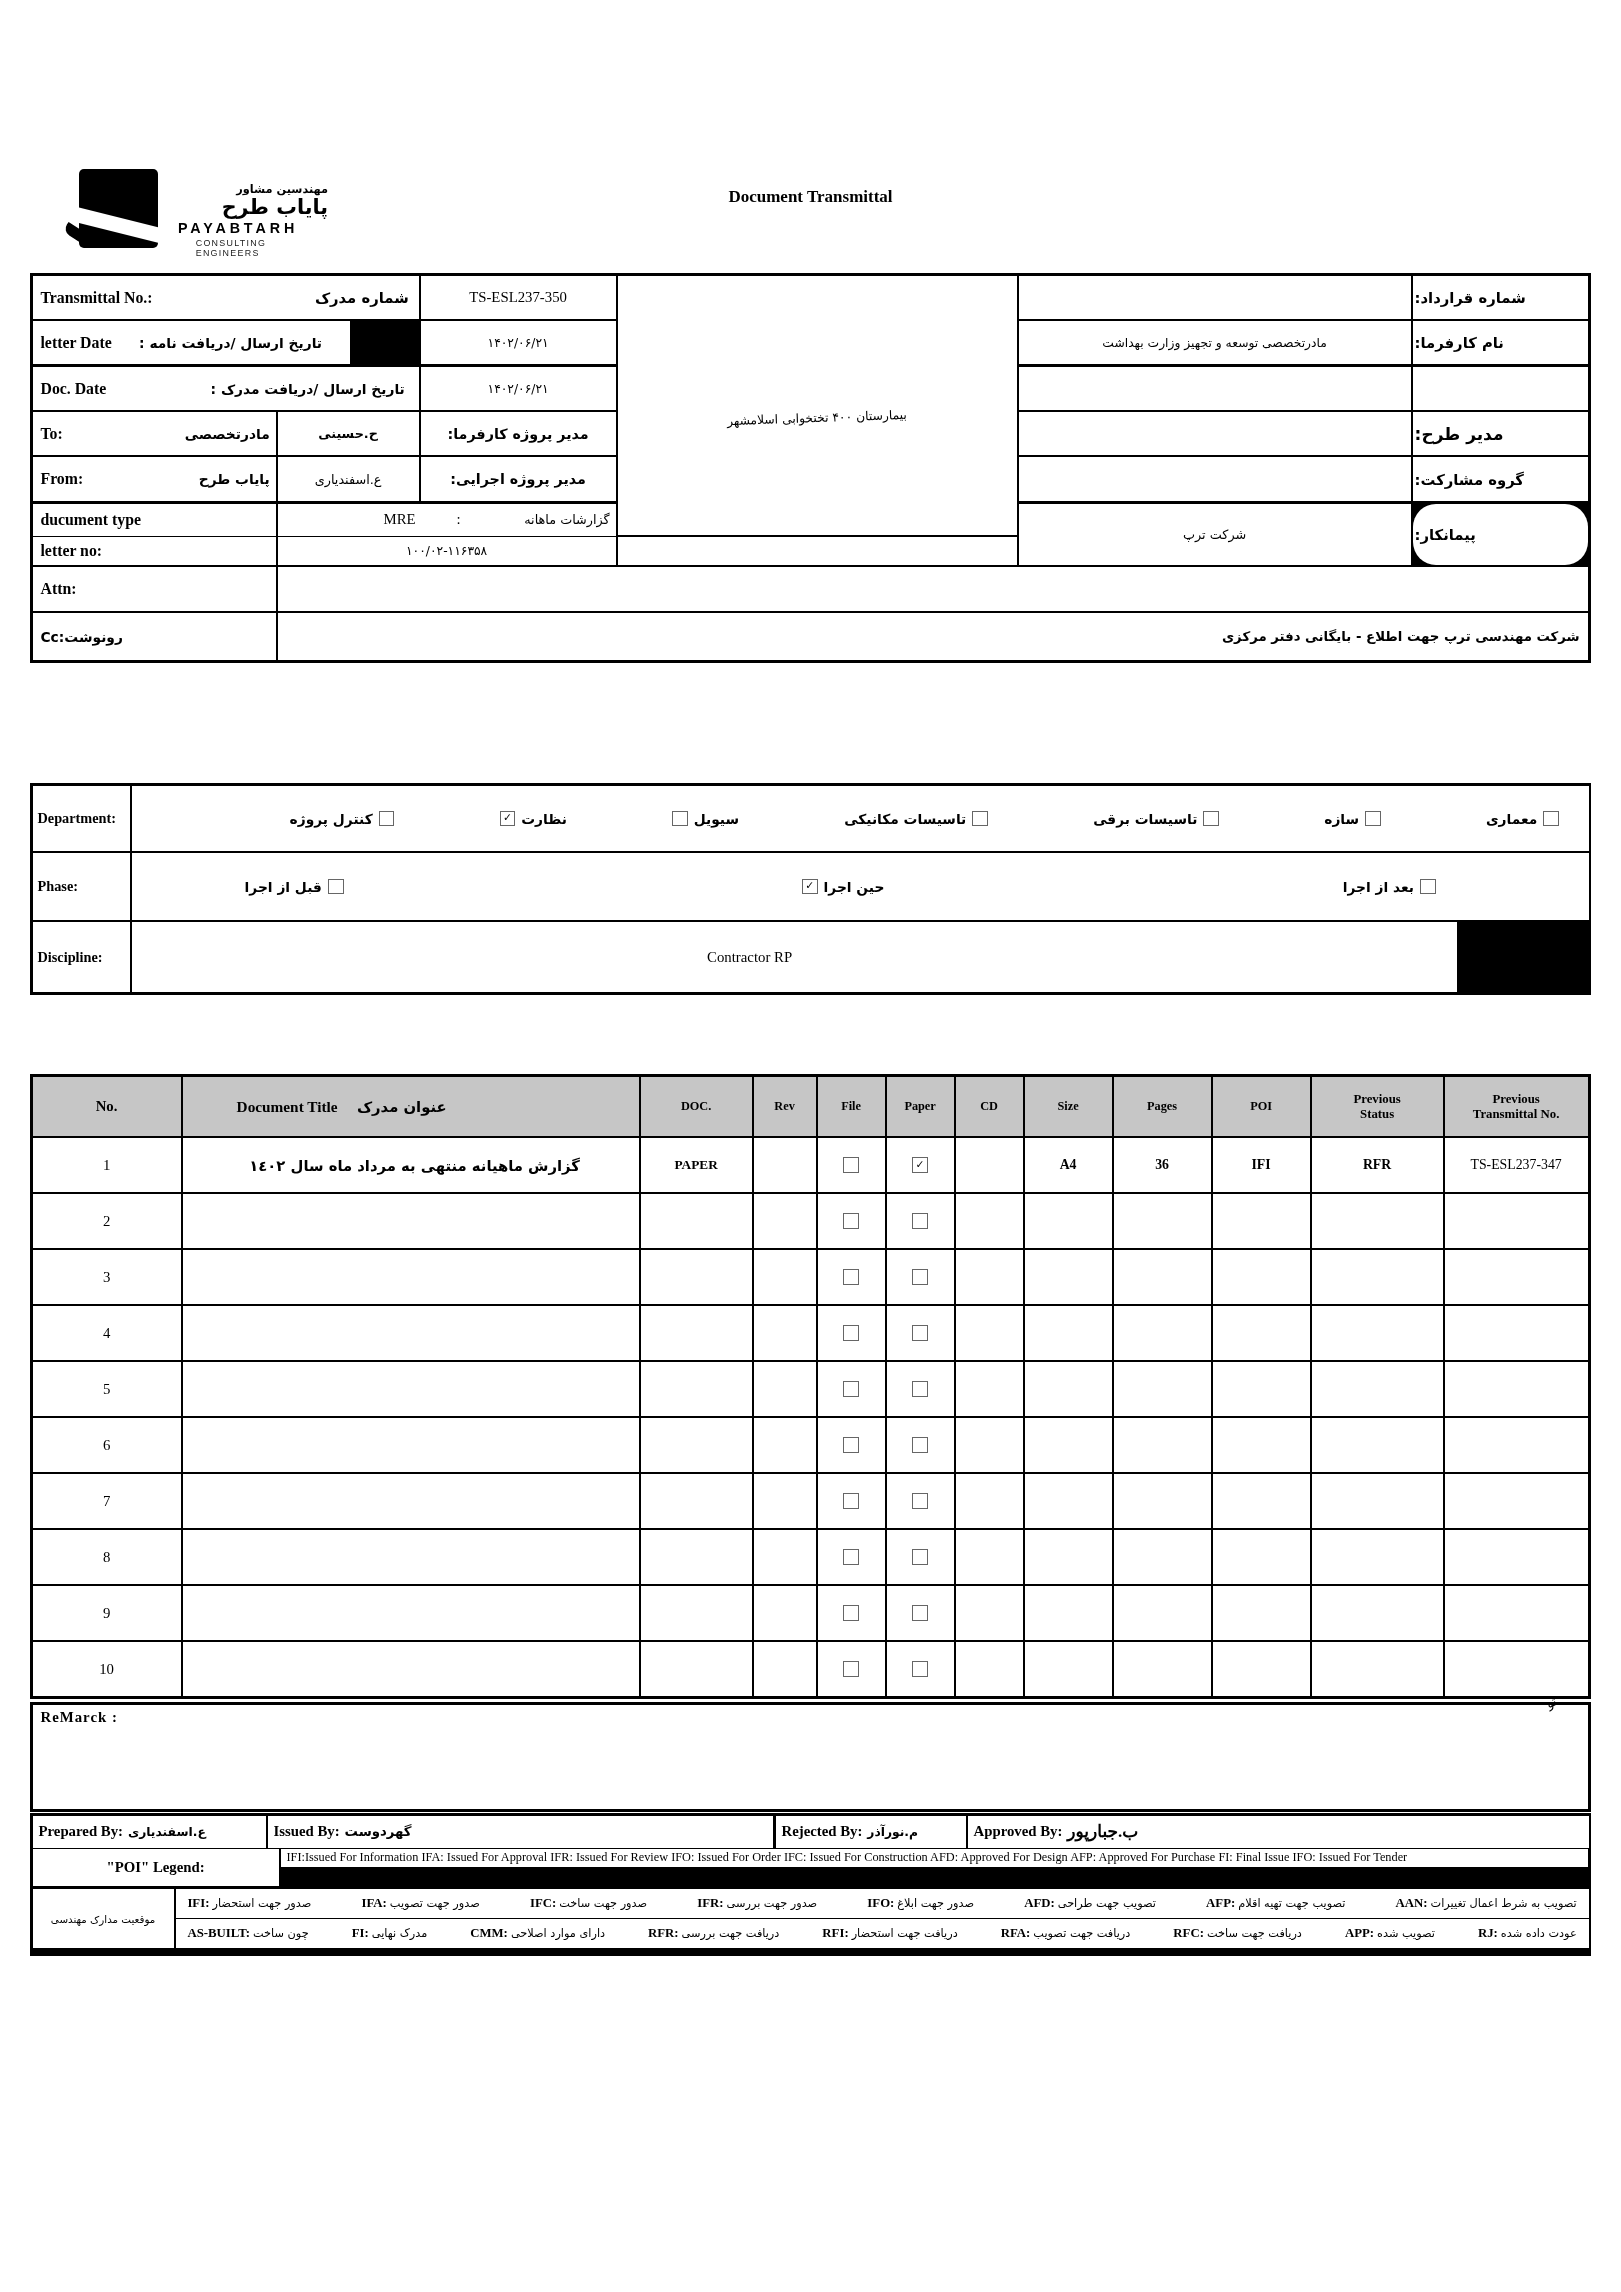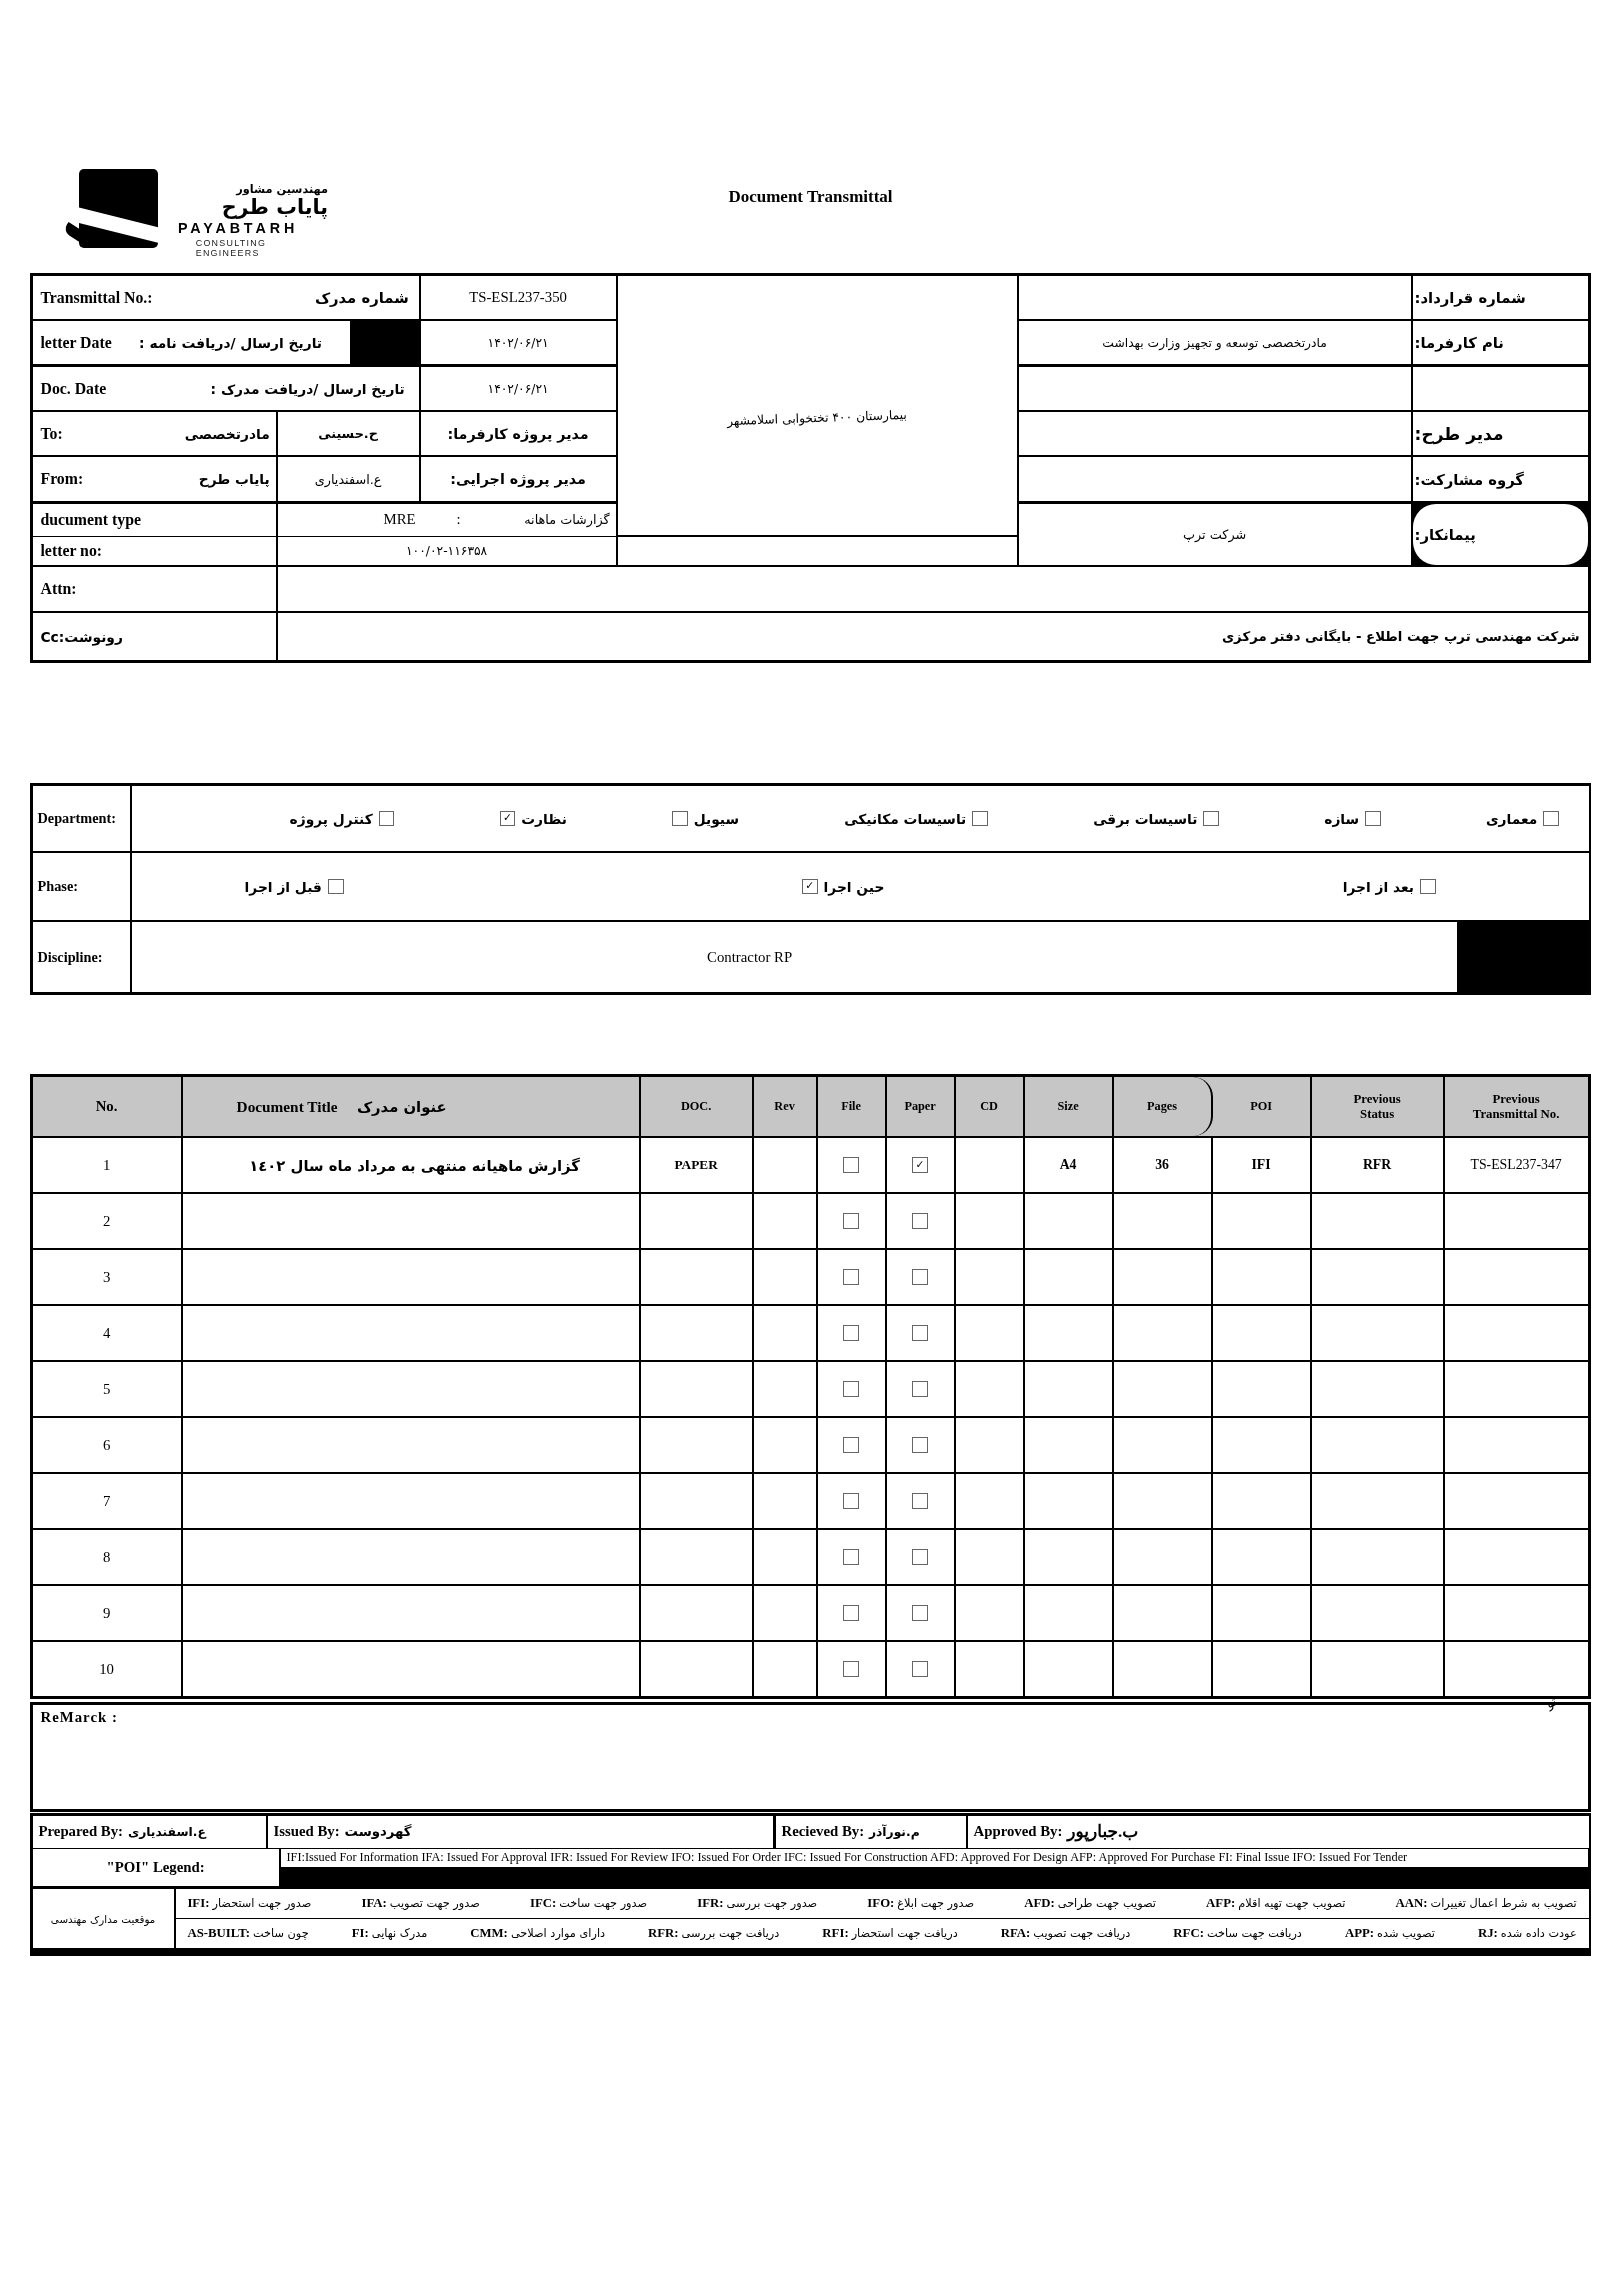--- a/index.html
+++ b/index.html
@@ -258,21 +258,21 @@
       <div class="tc" style="justify-content:space-between;padding:0 192px 0 54px;box-sizing:border-box;">
         <span class="en b" style="font-size:15.3px;">Document Title</span>
         <span class="fa b" style="font-size:14.8px;">عنوان مدرک</span>
       </div>
       <div class="tc hc" style="font-size:12.3px;">DOC.</div>
       <div class="tc hc" style="font-size:12.3px;">Rev</div>
       <div class="tc hc" style="font-size:12.3px;">File</div>
       <div class="tc hc" style="font-size:12.3px;">Paper</div>
       <div class="tc hc" style="font-size:12.3px;">CD</div>
       <div class="tc hc" style="font-size:12.3px;">Size</div>
-      <div class="tc hc" style="font-size:12.3px;border-radius:20px;">Pages</div>
+      <div class="tc hc" style="font-size:12.3px;">Pages</div>
       <div class="tc hc" style="font-size:12.3px;">POI</div>
       <div class="tc hc">
         <span>Previous</span>
           <span>Status</span>
       </div>
       <div class="tc hc">
         <span>Previous</span>
           <span>Transmittal No.</span>
       </div>
     </div>
@@ -479,21 +479,21 @@
 
     <div class="cell" style="left:0;top:0;width:233px;height:31.5px;padding-left:5.9px;gap:4.9px;">
       <span class="en b" style="font-size:14.8px;">Prepared By:</span>
       <span class="fa b" style="font-size:12.3px;">ع.اسفندیاری</span>
     </div>
     <div class="cell" style="left:235px;top:0;width:505px;height:31.5px;padding-left:5.9px;gap:4.9px;">
       <span class="en b" style="font-size:14.8px;">Issued By:</span>
       <span class="fa b" style="font-size:13.3px;">گهردوست</span>
     </div>
     <div class="cell" style="left:743px;top:0;width:190px;height:31.5px;padding-left:5.9px;gap:4.9px;">
-      <span class="en b" style="font-size:14.8px;">Recieved By: </span>
+      <span class="en b" style="font-size:14.8px;">Rejected By: </span>
       <span class="fa b" style="font-size:12.3px;">م.نورآذر</span>
     </div>
     <div class="cell" style="left:935px;top:0;width:621px;height:31.5px;padding-left:5.9px;gap:4.9px;">
       <span class="en b" style="font-size:14.8px;">Approved By: </span>
       <span class="fa b" style="font-size:17px;font-family:Liberation Serif, serif;">ب.جبارپور</span>
     </div>
 
     <div class="cell center" style="left:0;top:33px;width:246px;height:37px;">
       <span class="en b" style="font-size:14.8px;">"POI" Legend:</span>
     </div>

